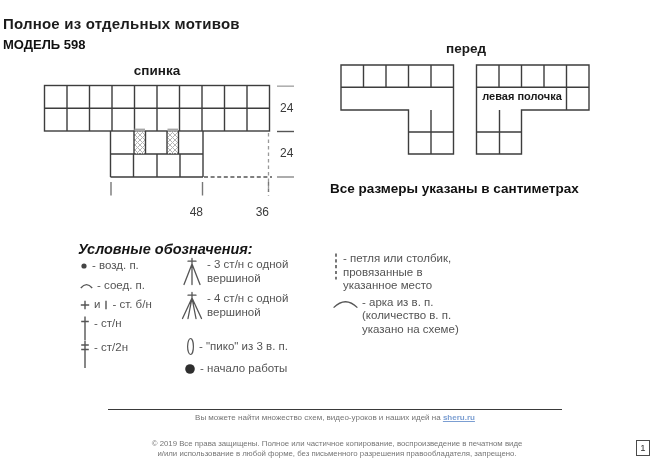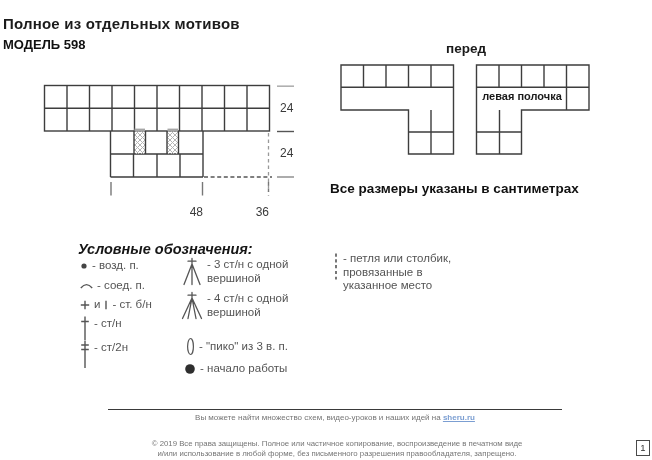--- a/index.html
+++ b/index.html
@@ -72,20 +72,21 @@
       <path d="M204,177H272" stroke="#555" stroke-width="1.3" stroke-dasharray="4 2.6"></path>
       <path d="M111,182V195.5" stroke="#777" stroke-width="1.4"></path>
       <path d="M202.5,182V195.5" stroke="#777" stroke-width="1.4"></path>
       <path d="M268.5,182V195.5" stroke="#777" stroke-width="1.4" stroke-dasharray="3.5 3"></path>
     </g>
   </svg>
 
   <div class="abs model-title">МОДЕЛЬ 598</div>
   <div class="abs doc-title">Полное из отдельных мотивов</div>
 
+  <div class="abs diagram-label" style="left:112px;top:63px;width:90px">спинка</div>
   <div class="abs diagram-label" style="left:421px;top:41px;width:90px">перед</div>
   <div class="abs panel-label" style="left:477px;top:90px;width:90px">левая полочка</div>
 
   <div class="abs dim" style="left:280px;top:101px">24</div>
   <div class="abs dim" style="left:280px;top:146px">24</div>
   <div class="abs dim c" style="left:110px;top:181px;width:93px">48</div>
   <div class="abs dim c" style="left:203px;top:181px;width:66px">36</div>
 
   <div class="abs sizes-note">Все размеры указаны в сантиметрах</div>
 
@@ -155,20 +156,26 @@
     </div>
   </div>
 
   <div class="abs lcol" style="left:333px;top:252px;">
     <div class="li topalign" style="margin-bottom:3px">
       <svg class="sym" width="6" height="27" viewBox="0 0 6 27" style="margin-top:1px">
         <path d="M3,0.5V26.5" stroke="#555" stroke-width="1.6" fill="none" stroke-dasharray="3.2 2.6"></path>
         </svg>
       <span class="ltxt" style="width:112px">- петля или столбик, провязанные в указанное место</span>
     </div>
+    <div class="li topalign">
+      <svg class="sym" width="25" height="11" viewBox="0 0 25 11" style="margin-top:2px">
+        <path d="M0.6,9.6 Q12.5,-2 24.4,9.6" stroke="#555" stroke-width="1.3" fill="none"></path>
+        </svg>
+      <span class="ltxt" style="width:112px">- арка из в. п. (количество в. п. указано на схеме)</span>
+    </div>
   </div>
 
   <div class="abs footer-rule"></div>
   <div class="abs f-line" style="top:413px">
     <span>Вы можете найти множество схем, видео-уроков и наших идей на</span>
     <span class="link">sheru.ru</span>
   </div>
   <div class="abs f-copy" style="top:439px">© 2019 Все права защищены. Полное или частичное копирование, воспроизведение в печатном виде</div>
   <div class="abs f-copy" style="top:449px">и/или использование в любой форме, без письменного разрешения правообладателя, запрещено.</div>
   <div class="abs page-box">1</div>

